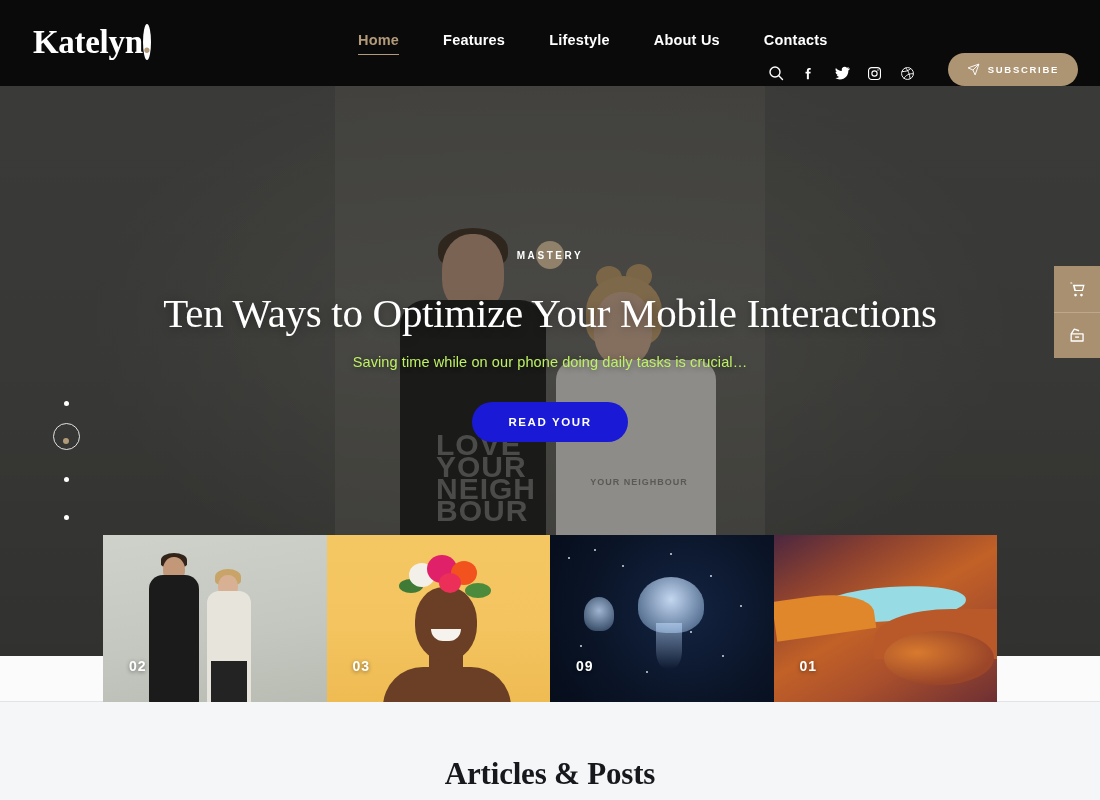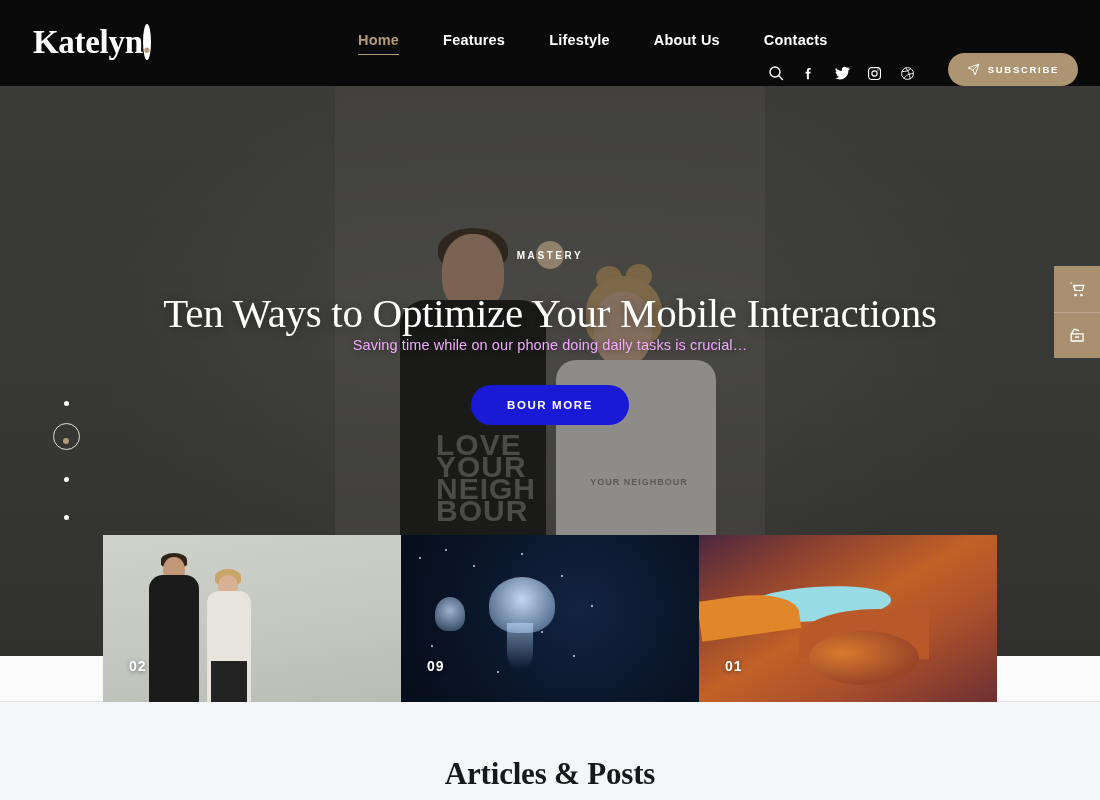--- a/index.html
+++ b/index.html
@@ -138,21 +138,21 @@
     letter-spacing:2.6px;
   }
   .hero-title {
     margin-top:22px;
     font-family:"Liberation Serif", serif; font-weight:400;
     font-size:41px; color:#ffffff; letter-spacing:-0.3px;
     text-align:center; line-height:1.12;
     text-shadow:0 2px 10px rgba(0,0,0,0.35);
   }
   .hero-sub {
-    color:#f0abfc; font-size:14.5px;
+    margin-top:17px; color:#bef264; font-size:14.5px;
     text-align:center; letter-spacing:0.1px;
     text-shadow:0 1px 6px rgba(0,0,0,0.45);
   }
   .read-more {
     margin-top:32px; background:#1a1ad6; color:#fff; border:none;
     border-radius:30px; height:40px; padding:0 36px;
     font-size:11.5px; font-weight:700; letter-spacing:1.6px;
     cursor:pointer; font-family:"Liberation Sans", sans-serif;
   }
 
@@ -345,21 +345,21 @@
       </div>
   </div>
 
   <div class="hero-content">
     <div class="badge-wrap">
       <span class="badge-circle"></span>
       <span class="badge-text">MASTERY</span>
     </div>
     <h1 class="hero-title">Ten Ways to Optimize Your Mobile Interactions</h1>
     <p class="hero-sub">Saving time while on our phone doing daily tasks is crucial…</p>
-    <button class="read-more">BOUR MORE</button>
+    <button class="read-more">READ YOUR</button>
   </div>
 </section>
 
 <div class="white-band"></div>
 
 <div class="side-panels">
   <div class="side-btn">
     <span style="display:flex;">
       <svg width="19" height="19" viewBox="0 0 24 24" fill="currentColor">
         <path d="M3 3h2.2l.9 3H21l-2.2 8H8L6.3 6.9 5.6 4.4H3V3zm5.6 5 1.3 4.6h7.6L18.9 8H8.6z"></path>
@@ -387,20 +387,35 @@
         <div class="figA-head"></div>
         <div class="figA"></div>
       <div class="figB-hair"></div>
         <div class="figB-head"></div>
         <div class="figB"></div>
         <div class="figB-legs"></div>
     </div>
     <span class="num">02</span>
   </div>
 
+  <div class="thumb t2">
+    <div class="art">
+      <div class="shoulders"></div>
+        <div class="neck"></div>
+        <div class="face"></div>
+        <div class="smile"></div>
+      <div class="fl lf1"></div>
+        <div class="fl lf2"></div>
+      <div class="fl f1"></div>
+        <div class="fl f2"></div>
+        <div class="fl f3"></div>
+        <div class="fl f4"></div>
+    </div>
+    <span class="num">03</span>
+  </div>
 
   <div class="thumb t3">
     <div class="art">
       <div class="star" style="left:18px;top:22px"></div>
         <div class="star" style="left:44px;top:14px"></div>
       <div class="star" style="left:72px;top:30px"></div>
         <div class="star" style="left:120px;top:18px"></div>
       <div class="star" style="left:160px;top:40px"></div>
         <div class="star" style="left:190px;top:70px"></div>
       <div class="star" style="left:30px;top:110px"></div>

